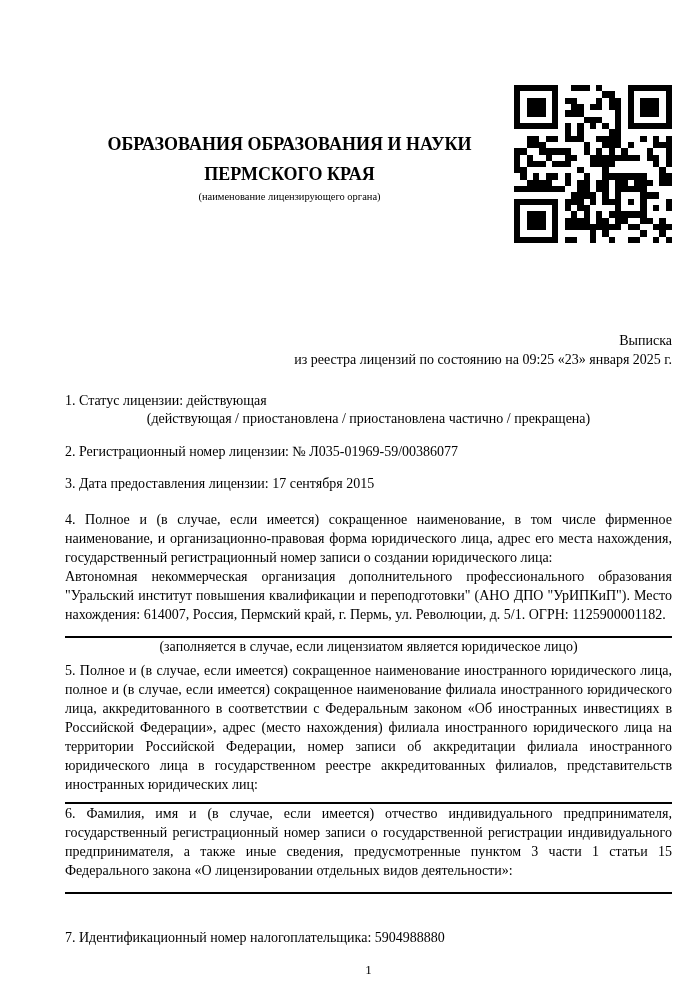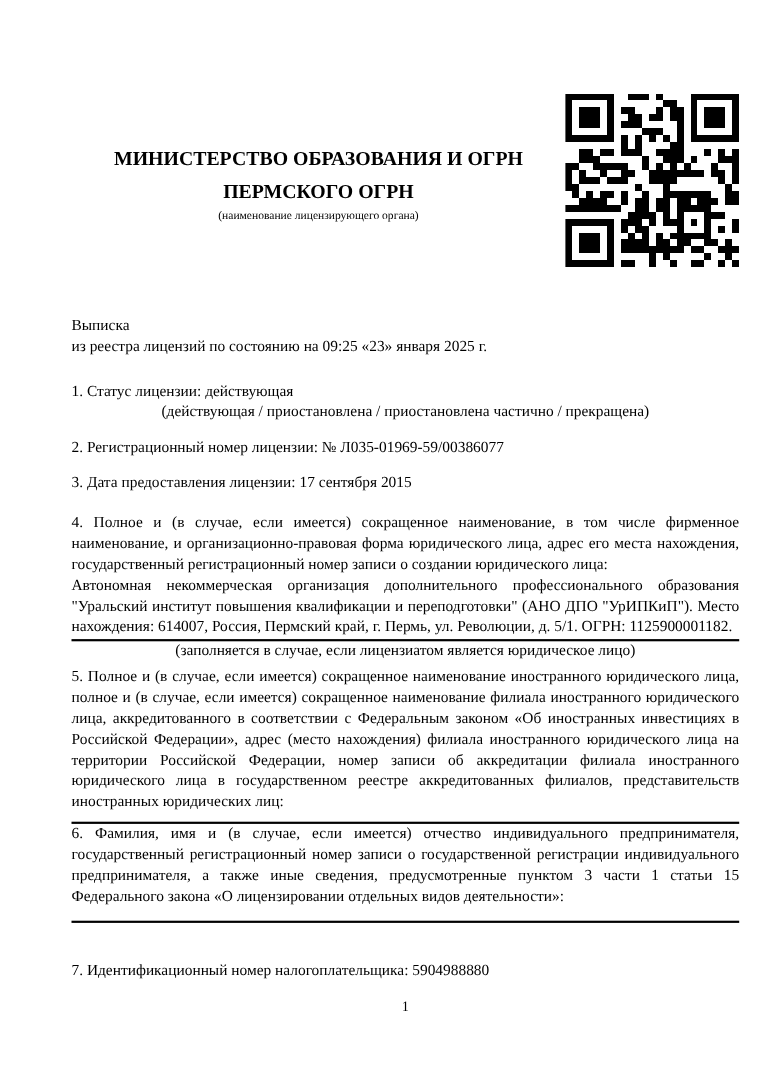--- a/index.html
+++ b/index.html
@@ -7,47 +7,47 @@
     position:relative;width:700px;height:990px;background:#ffffff;color:#000;
     font-family:"Liberation Serif",serif;font-size:14px;line-height:19px;
     overflow:hidden;box-sizing:border-box;
   }
   .content{padding:0 28px 0 65px;}
   .header-row{display:flex;align-items:flex-start;margin-top:85px;}
   .org-block{width:449px;text-align:center;margin-top:44px;}
   .org-name{font-weight:bold;font-size:18px;line-height:30px;}
   .org-caption{font-size:10.5px;line-height:14px;margin-top:1px;}
   .qr-wrap{margin-left:auto;width:158px;height:158px;}
-  .title-block{margin-top:44px;text-align:left;}
+  .title-block{margin-top:88px;text-align:right;}
   .item{margin:0;}
   .item-1{margin-top:22px;}
   .item-2{margin-top:17px;}
   .item-3{margin-top:13px;}
   .item-4{margin-top:17px;}
   .item-5{margin-top:8px;}
   .item-6{}
   .item-7{margin-top:34px;}
   .just{text-align:justify;text-justify:inter-word;hyphens:none;}
   .caption{font-size:14px;line-height:13px;text-align:center;margin-top:2px;}
-  .ruled{border-bottom:2px solid #000;padding-bottom:1px;}
+  .ruled{border-bottom:2px solid #000;padding-bottom:12px;}
   .blank{border-bottom:2px solid #000;}
   .blank-5{height:8px;}
   .blank-6{height:12px;}
   .footer{margin-top:13px;text-align:center;font-size:13px;}
 </style>
 </head>
 <body>
 
 <div class="page">
   <div class="content">
 
     <div class="header-row">
       <div class="org-block">
-        <div class="org-name">МИНИСТЕРСТВО ОБРАЗОВАНИЯ И ОГРН</div>
-        <div class="org-name">ПЕРМСКОГО ОГРН</div>
+        <div class="org-name">ОБРАЗОВАНИЯ ОБРАЗОВАНИЯ И НАУКИ</div>
+        <div class="org-name">ПЕРМСКОГО КРАЯ</div>
         <div class="org-caption">(наименование лицензирующего органа)</div>
       </div>
       <div class="qr-wrap"><svg viewBox="0 0 25 25" width="158" height="158" shape-rendering="crispEdges" fill="#000000" aria-hidden="true">
             <rect x="0" y="0" width="1" height="1"></rect>
             <rect x="1" y="0" width="1" height="1"></rect>
             <rect x="2" y="0" width="1" height="1"></rect>
             <rect x="3" y="0" width="1" height="1"></rect>
             <rect x="4" y="0" width="1" height="1"></rect>
             <rect x="5" y="0" width="1" height="1"></rect>
             <rect x="6" y="0" width="1" height="1"></rect>

